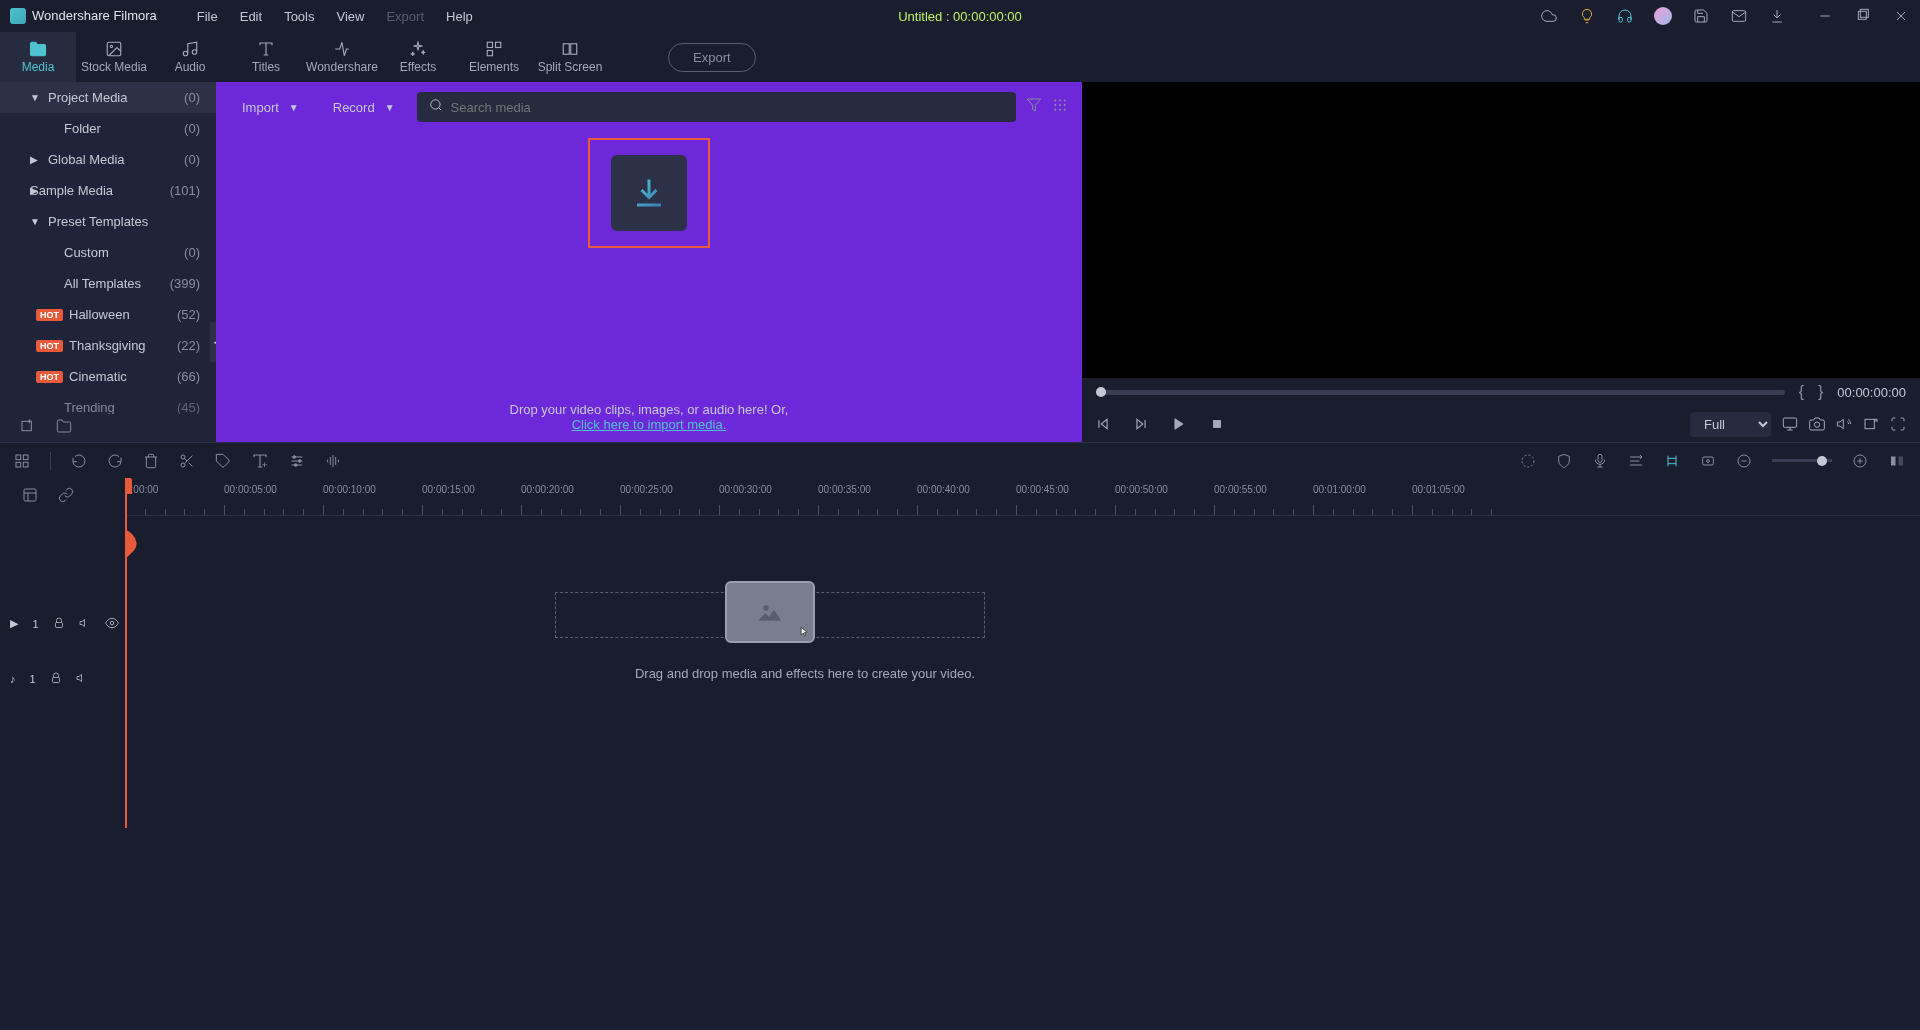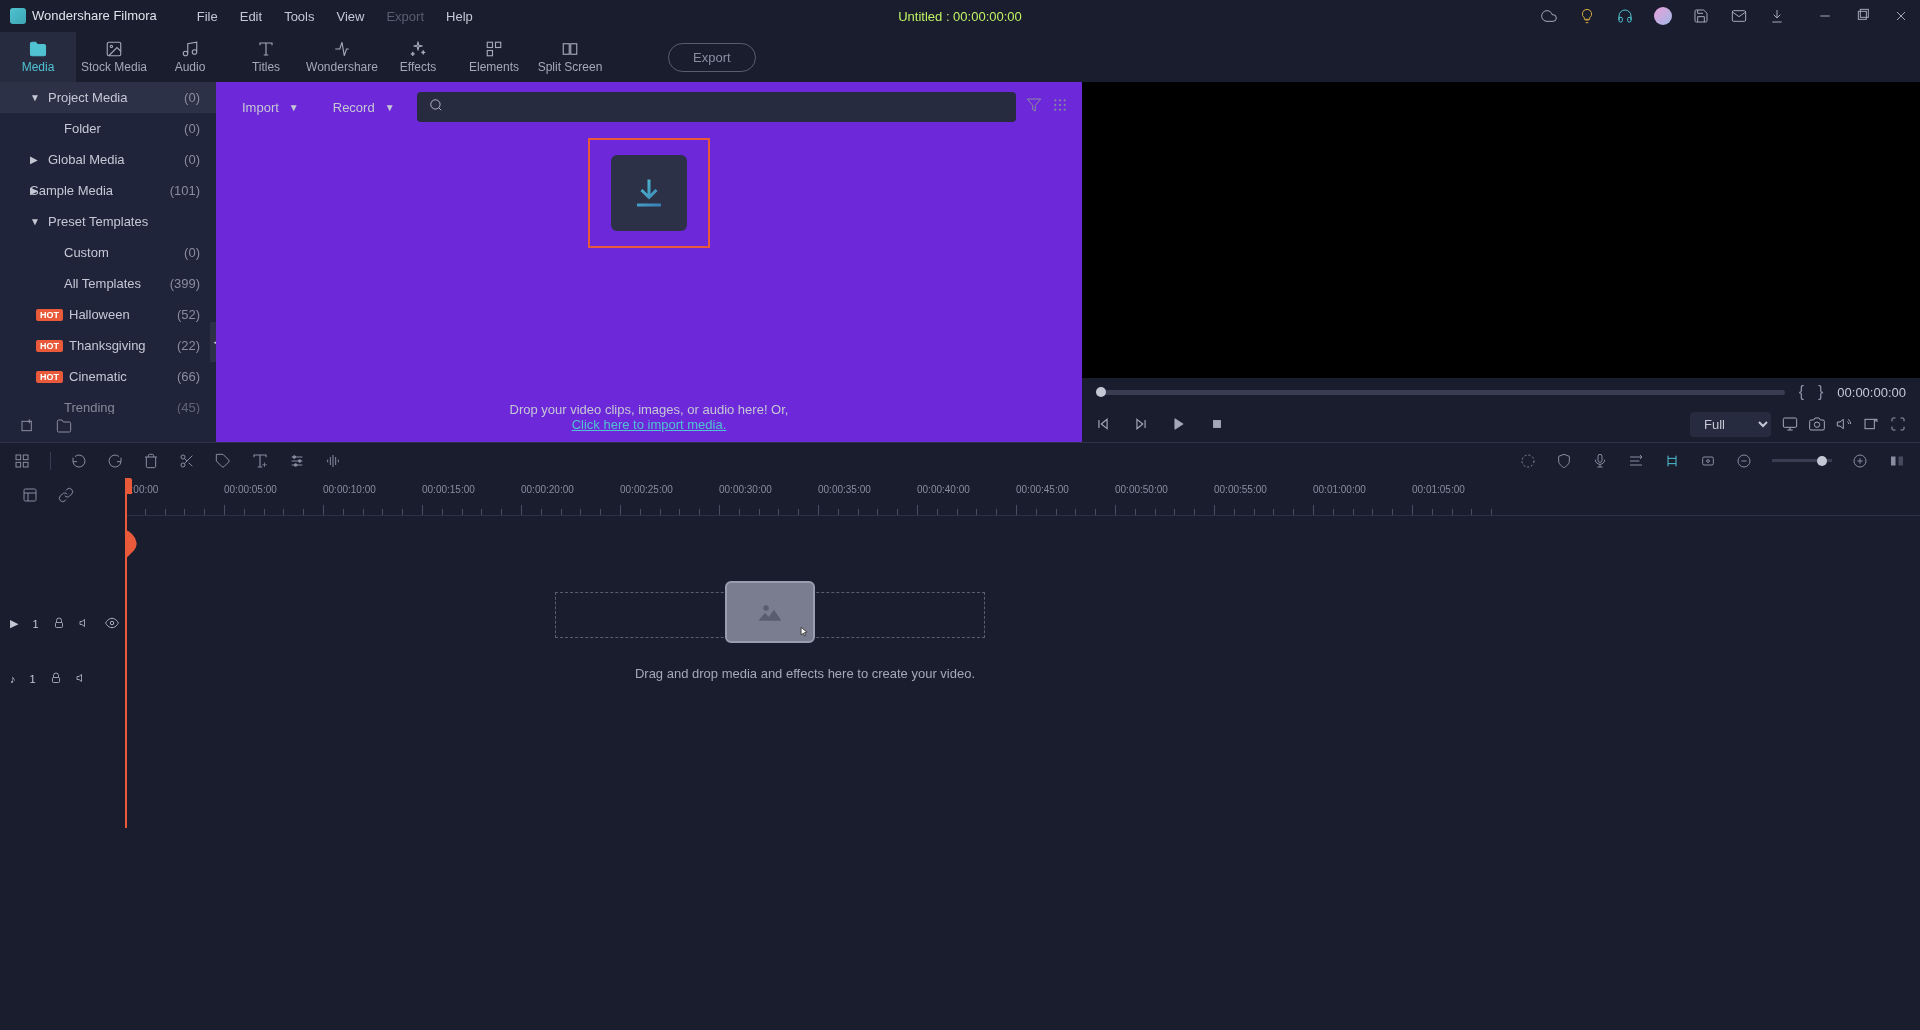--- a/index.html
+++ b/index.html
@@ -316,20 +316,21 @@
       </div>
       <div class="dropdown-btn">
         <span>Record</span>
         <span style="font-size:10px">▼</span>
       </div>
       <div class="search-box">
         <span><svg width="14" height="14" viewBox="0 0 24 24">
               <circle cx="11" cy="11" r="8"></circle>
               <line x1="21" y1="21" x2="16.65" y2="16.65"></line>
             </svg></span>
+        <input placeholder="Search media" style="">
       </div>
       <span style="color:#8a8d9f"><svg width="16" height="16" viewBox="0 0 24 24">
             <path d="M22 3H2l8 9.46V19l4 2v-8.54L22 3z"></path>
           </svg></span>
       <span style="color:#8a8d9f"><svg width="16" height="16" viewBox="0 0 24 24">
             <circle cx="5" cy="5" r="1" fill="currentColor"></circle>
             <circle cx="12" cy="5" r="1" fill="currentColor"></circle>
             <circle cx="19" cy="5" r="1" fill="currentColor"></circle>
             <circle cx="5" cy="12" r="1" fill="currentColor"></circle>
             <circle cx="12" cy="12" r="1" fill="currentColor"></circle>

